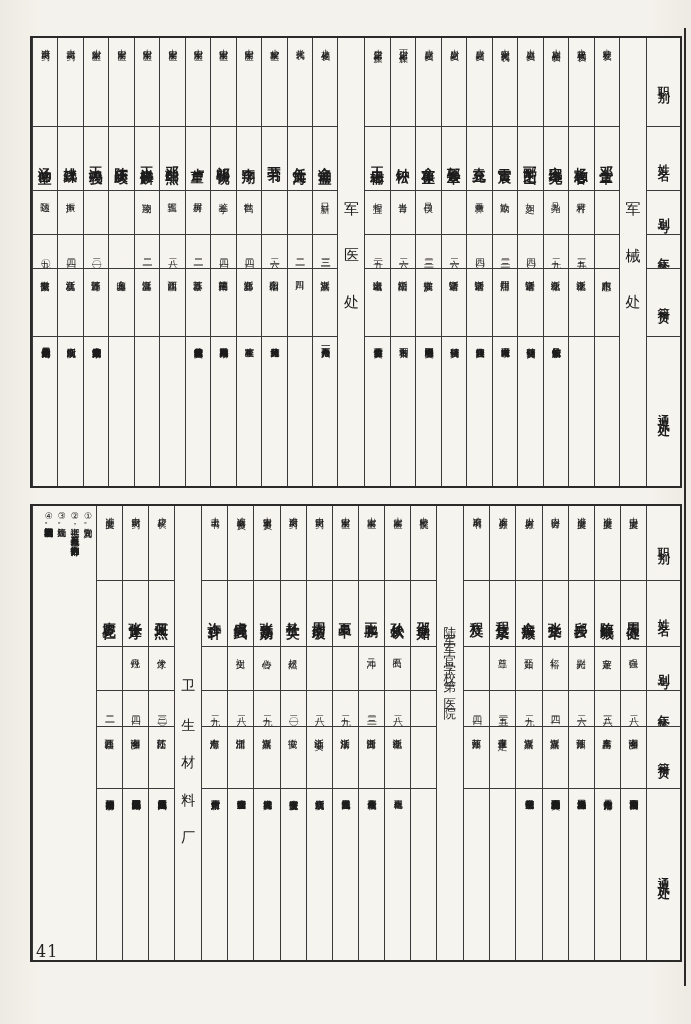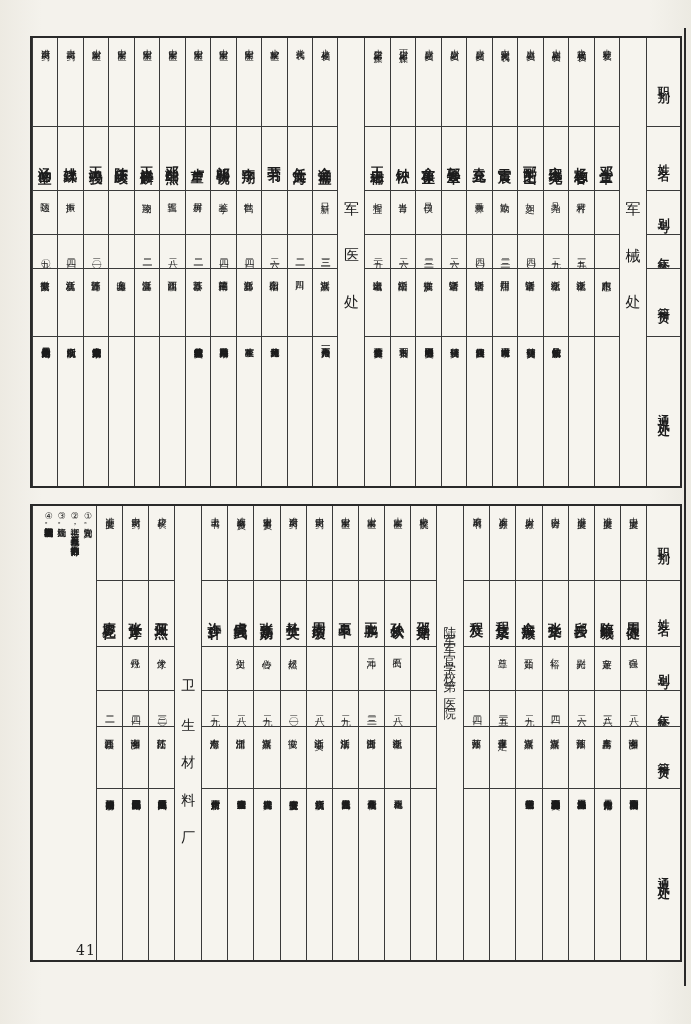--- a/index.html
+++ b/index.html
@@ -36,21 +36,21 @@
   .t-addr{font-size:9px;padding-top:4px;line-height:1.25;}
   .t-head{font-size:12px;font-weight:bold;letter-spacing:5px;}
   .r-head{align-items:center;}
   .t-note-mark{font-size:7px;}
   
   .sec-wide3{font-size:15px;letter-spacing:46px;padding-top:152px;}
   .sec-long10{font-size:12.5px;letter-spacing:9px;padding-top:110px;}
   .sec-mid5{font-size:14px;letter-spacing:38px;padding-top:162px;}
   .notes-text{font-size:9px;line-height:1.45;padding-top:5px;padding-right:2px;}
   .page-num{position:absolute;left:36px;top:942px;font-family:"DejaVu Serif",serif;
-            font-size:14px;letter-spacing:1px;color:#222;margin-left:40px;}
+            font-size:16px;letter-spacing:1px;color:#222;}
 </style>
 </head>
 <body>
 
 <div class="page">
   <div class="page-edge"></div>
   <div class="tbl tbl-top">
       <div class="col col-header">
         <div class="cell r-rank r-head">
           <span class="vt t-head">职别</span>

